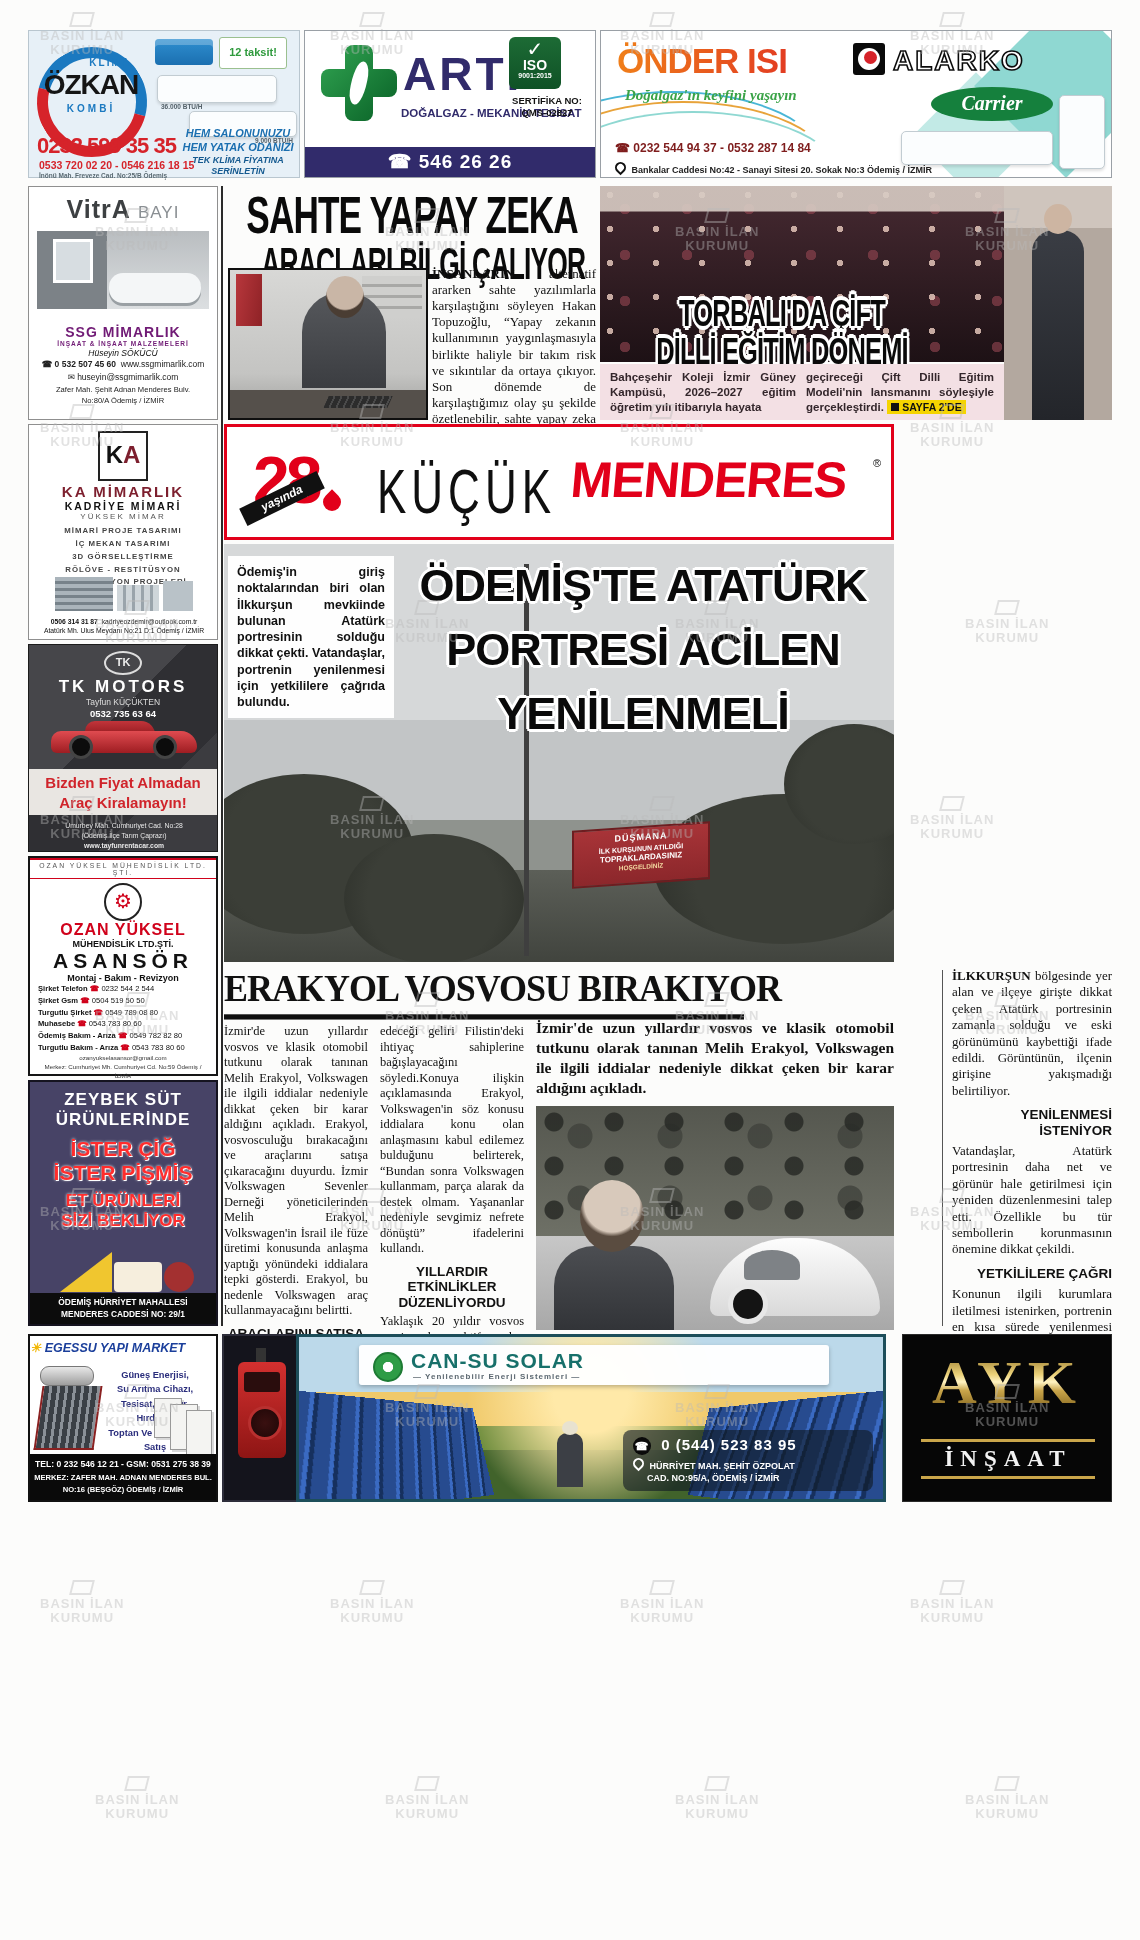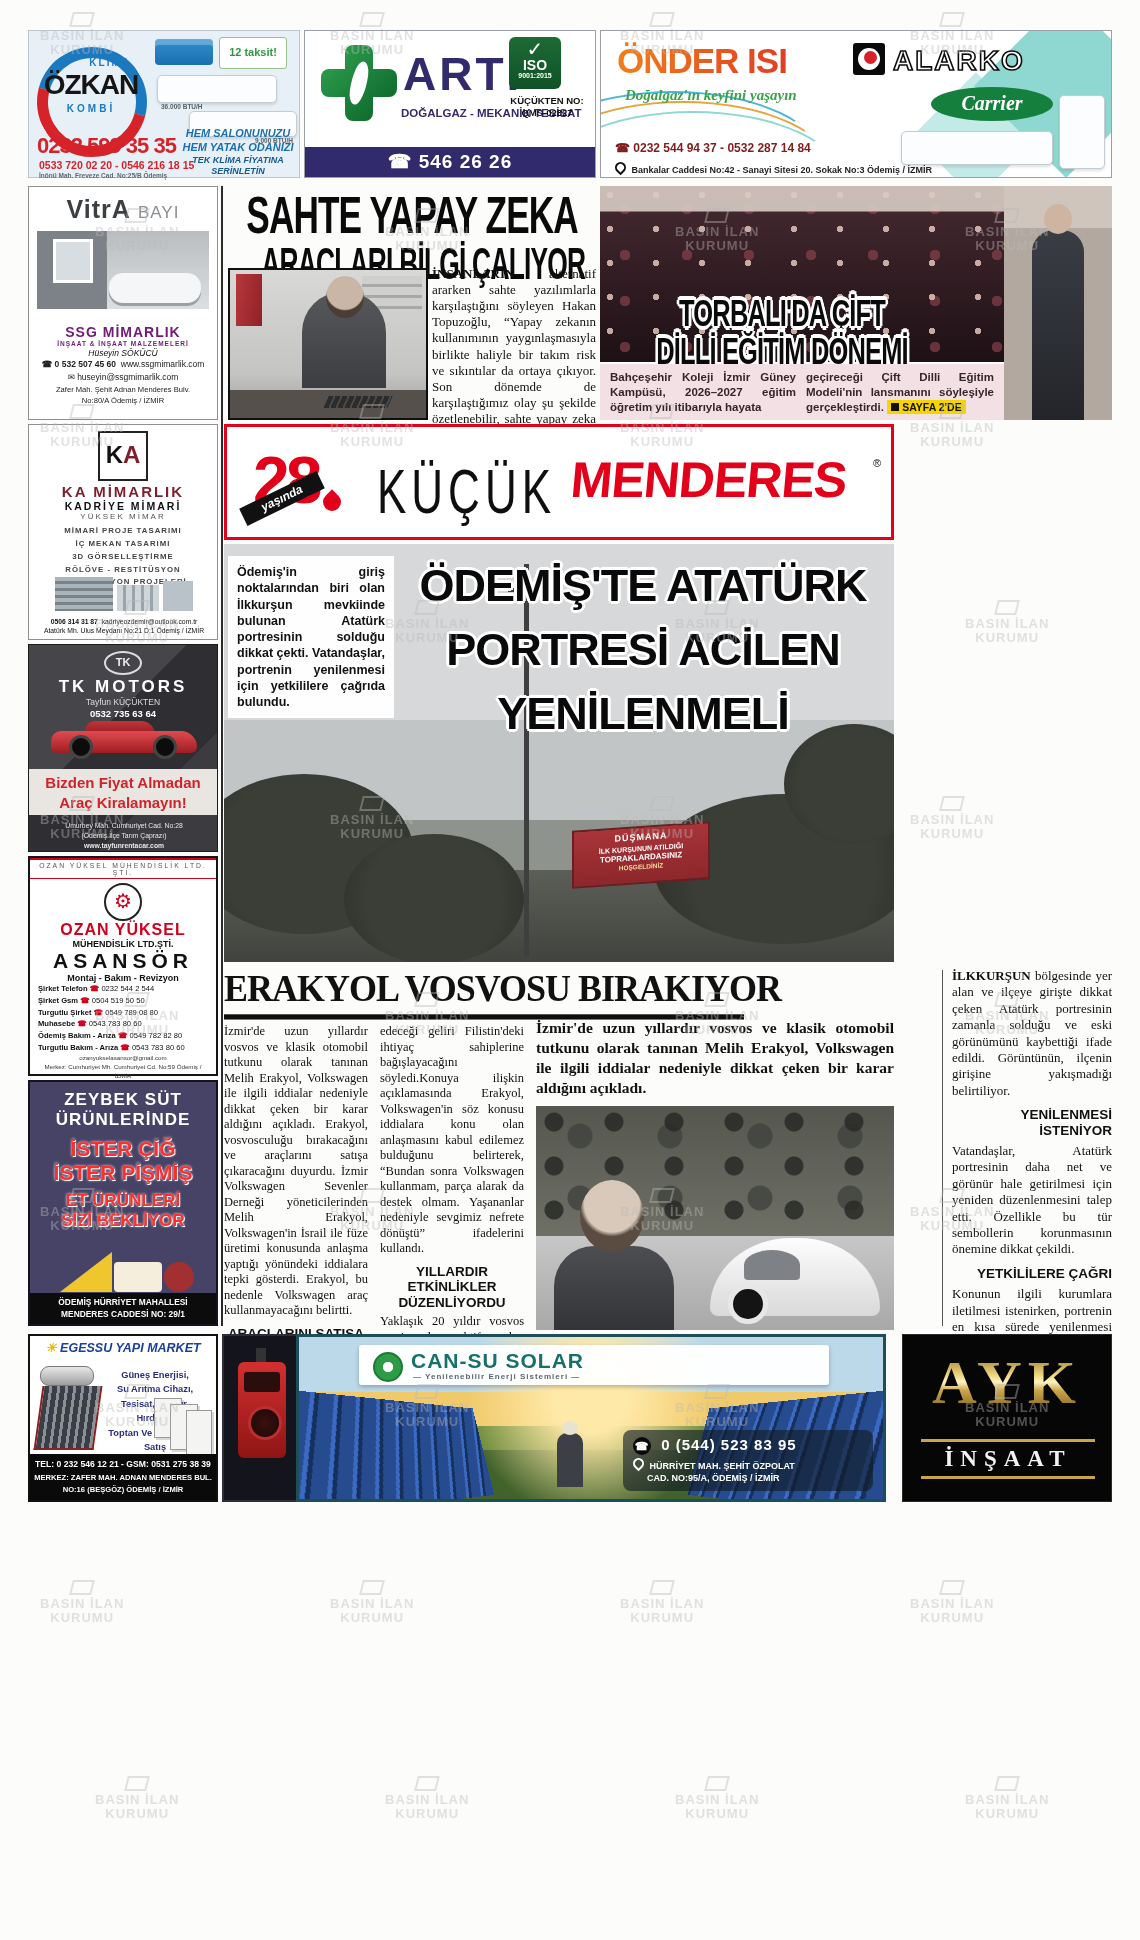--- a/index.html
+++ b/index.html
@@ -226,21 +226,21 @@
   .er-man .hd{position:absolute;left:26px;top:0;width:64px;height:72px;border-radius:50%;
       background:radial-gradient(circle at 50% 34%,#d8c9bb 0 48%,#5a4c40 56%)}
   .er-man .bd{position:absolute;left:0;top:66px;width:120px;height:90px;background:linear-gradient(#4c4e52,#303236);border-radius:40px 40px 0 0}
 
   
   .rs{left:952px;top:968px;width:160px;font-family:"Liberation Serif",serif;font-size:13px;line-height:1.26;text-align:justify}
   .rs-sub{font-family:"Liberation Sans",sans-serif;font-weight:900;font-size:13.5px;text-align:right;line-height:1.15;margin:8px 0 5px}
 
   
   .egessu{left:28px;top:1334px;width:190px;height:168px;background:#fff;border:2px solid #111}
-  .eg-title{position:absolute;left:0;top:4px;width:100%;text-align:center;font-size:12.5px;font-weight:900;
+  .eg-title{position:absolute;left:0;top:4px;width:100%;font-size:12.5px;font-weight:900;
             font-style:italic;color:#1b3f9b;letter-spacing:0}
   .eg-sun{color:#f2b705}
   .eg-heater{position:absolute;left:8px;top:30px;width:58px;height:84px}
   .eg-tank{position:absolute;left:2px;top:0;width:52px;height:18px;background:linear-gradient(#e8e8e8,#9e9e9e);border-radius:9px;border:1px solid #777}
   .eg-tubes{position:absolute;left:0;top:20px;width:56px;height:62px;transform:skewX(-8deg);
             background:repeating-linear-gradient(90deg,#3a3f45 0 5px,#8a9097 5px 8px);border:2px solid #8a2020;border-top:none}
   .eg-list{position:absolute;left:66px;top:32px;width:118px;text-align:center;font-size:9.3px;font-weight:800;
            color:#2a2d7c;line-height:1.55}
   .eg-rad{position:absolute;background:#f4f4f2;border:1px solid #999;box-shadow:2px 2px 0 rgba(0,0,0,.15)}
   .eg-bar{position:absolute;left:0;bottom:0;width:100%;background:#0a0a0a;color:#fff;text-align:center;
@@ -312,21 +312,21 @@
       <div class="leaf"></div>
     </div>
     <div class="arti-name">ARTI</div>
     <div class="arti-tag">DOĞALGAZ - MEKANİK TESİSAT</div>
     <div class="iso">
       <span class="ck">✓</span>
       <span class="t1">ISO</span>
       <span class="t2">9001:2015</span>
     </div>
     <div class="cert">
-      <span>KÜÇÜKTEN NO:</span><br>
+      <span>SERTİFİKA NO:</span><br>
       <span>QMS-02827</span>
     </div>
     <div class="arti-bar">
       <span>☎</span>
       <span>546 26 26</span>
     </div>
   </div>
 
   <div class="abs ad onder">
     <div class="tri" style="left:400px;top:-10px;width:130px;height:130px"></div>

